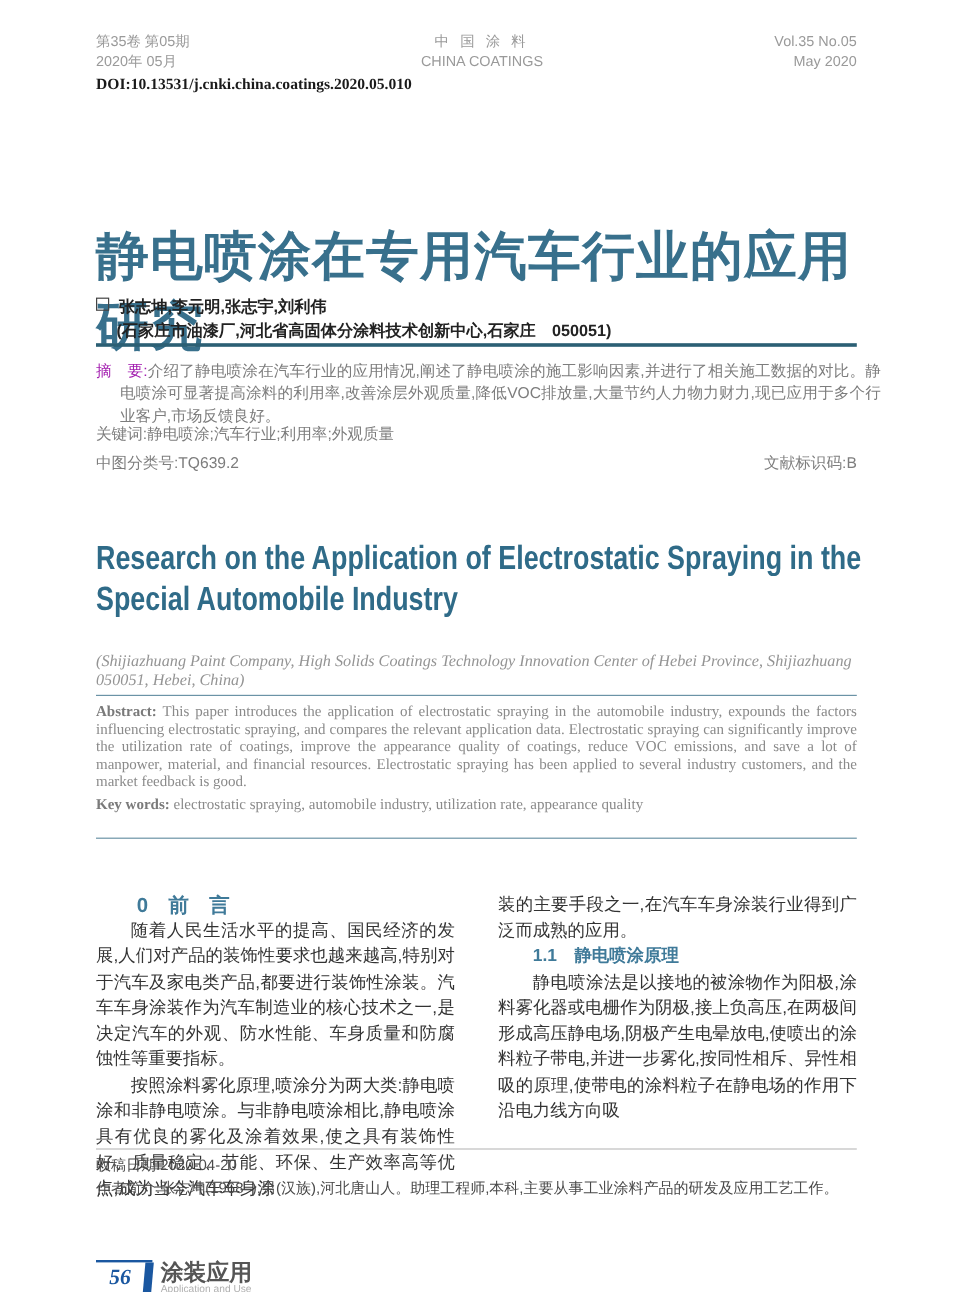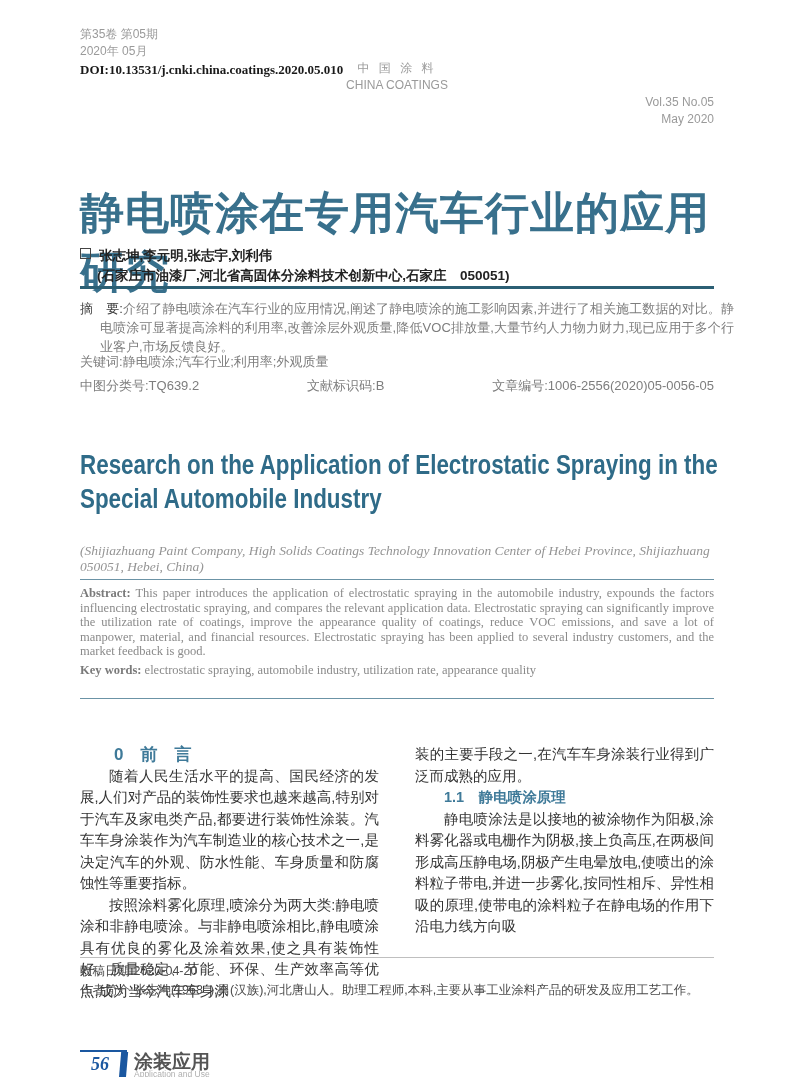--- a/index.html
+++ b/index.html
@@ -2,21 +2,21 @@
 <html><head>
 <meta charset="utf-8">
 <style>
   html,body{margin:0;padding:0;background:#fff;}
   .page{position:relative;width:794px;height:1077px;background:#ffffff;overflow:hidden;
         font-family:"Liberation Sans","DejaVu Sans",sans-serif;}
   .abs{position:absolute;left:80px;width:634px;}
 
   
   .jheader{top:26px;display:flex;justify-content:space-between;color:#9a9a9a;
-           font-size:12px;line-height:17px;flex-direction:column;}
+           font-size:12px;line-height:17px;}
   .jh-center{text-align:center;}
   .jh-right{text-align:right;}
   .jh-cn{letter-spacing:3px;}
   .doi{top:62px;font-family:"Liberation Serif","DejaVu Serif",serif;font-weight:600;
        color:#1a1a1a;font-size:13px;}
 
   
   .title-cn{top:184px;color:#38708c;font-size:44px;font-weight:bold;letter-spacing:1px;}
   .authors-cn{top:247px;font-size:13.5px;font-weight:bold;color:#222;}
   .authors-cn .sq{display:inline-block;width:9px;height:9px;border:1.5px solid #444;
@@ -90,26 +90,25 @@
   </div>
   <div class="abs doi">DOI:10.13531/j.cnki.china.coatings.2020.05.010</div>
 
   <div class="abs title-cn">静电喷涂在专用汽车行业的应用研究</div>
   <div class="abs authors-cn">
     <span class="sq"></span><span>张志坤,李元明,张志宇,刘利伟</span>
   </div>
   <div class="abs affil-cn">(石家庄市油漆厂,河北省高固体分涂料技术创新中心,石家庄　050051)</div>
   <div class="abs rule-teal"></div>
 
-  <div class="abs abstract-cn"><b style="color:#404040;font-weight:normal;">摘　要:</b><span>介绍了静电喷涂在汽车行业的应用情况,阐述了静电喷涂的施工影响因素,并进行了相关施工数据的对比。静电喷涂可显著提高涂料的利用率,改善涂层外观质量,降低VOC排放量,大量节约人力物力财力,现已应用于多个行业客户,市场反馈良好。</span></div>
+  <div class="abs abstract-cn"><b style="color:#a21caf;font-weight:normal;">摘　要:</b><span>介绍了静电喷涂在汽车行业的应用情况,阐述了静电喷涂的施工影响因素,并进行了相关施工数据的对比。静电喷涂可显著提高涂料的利用率,改善涂层外观质量,降低VOC排放量,大量节约人力物力财力,现已应用于多个行业客户,市场反馈良好。</span></div>
   <div class="abs kw-cn"><span>关键词:</span><span>静电喷涂;汽车行业;利用率;外观质量</span></div>
   <div class="abs clc-row">
     <span>中图分类号:TQ639.2</span>
     <span>文献标识码:B</span>
-    <span>文章编号:1006-2556(2020)05-0056-05</span>
   </div>
 
   <div class="abs title-en">
     <span>Research on the Application of Electrostatic Spraying in the</span><br>
     <span>Special Automobile Industry</span>
   </div>
   <div class="abs affil-en">(Shijiazhuang Paint Company, High Solids Coatings Technology Innovation Center of Hebei Province, Shijiazhuang 050051, Hebei, China)</div>
   <div class="abs rule-thin rt1"></div>
 
   <div class="abs abstract-en">

